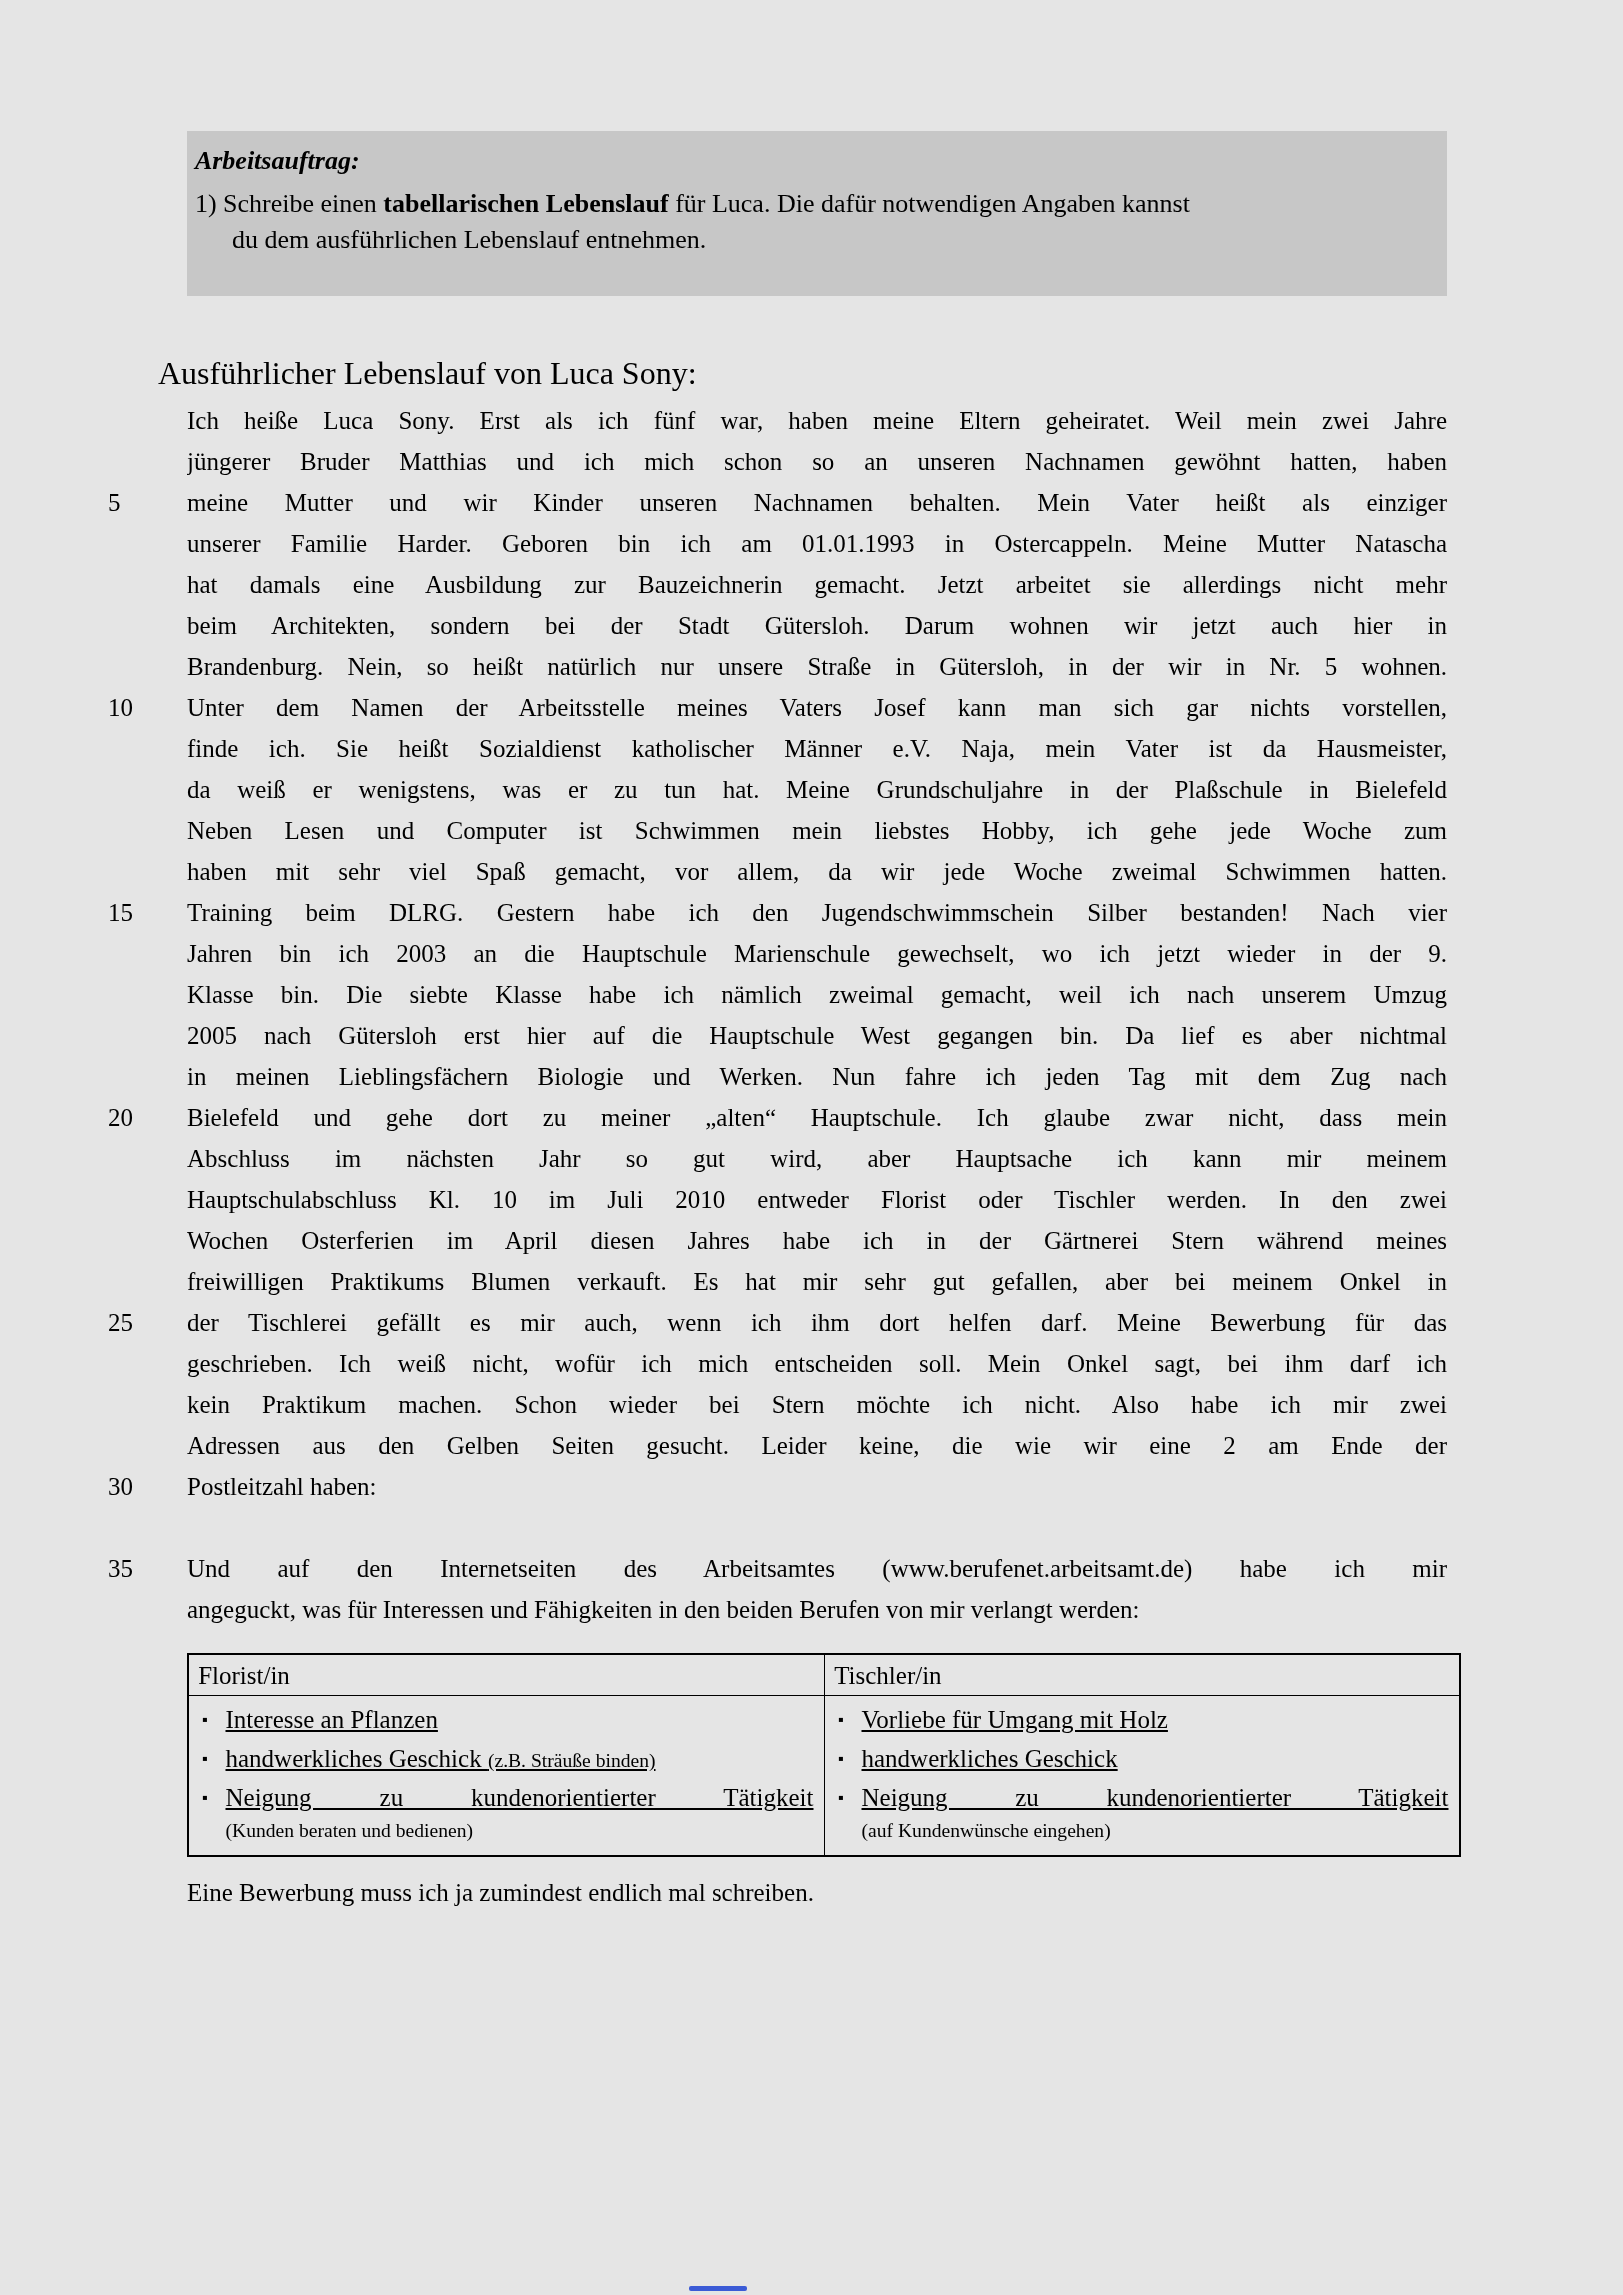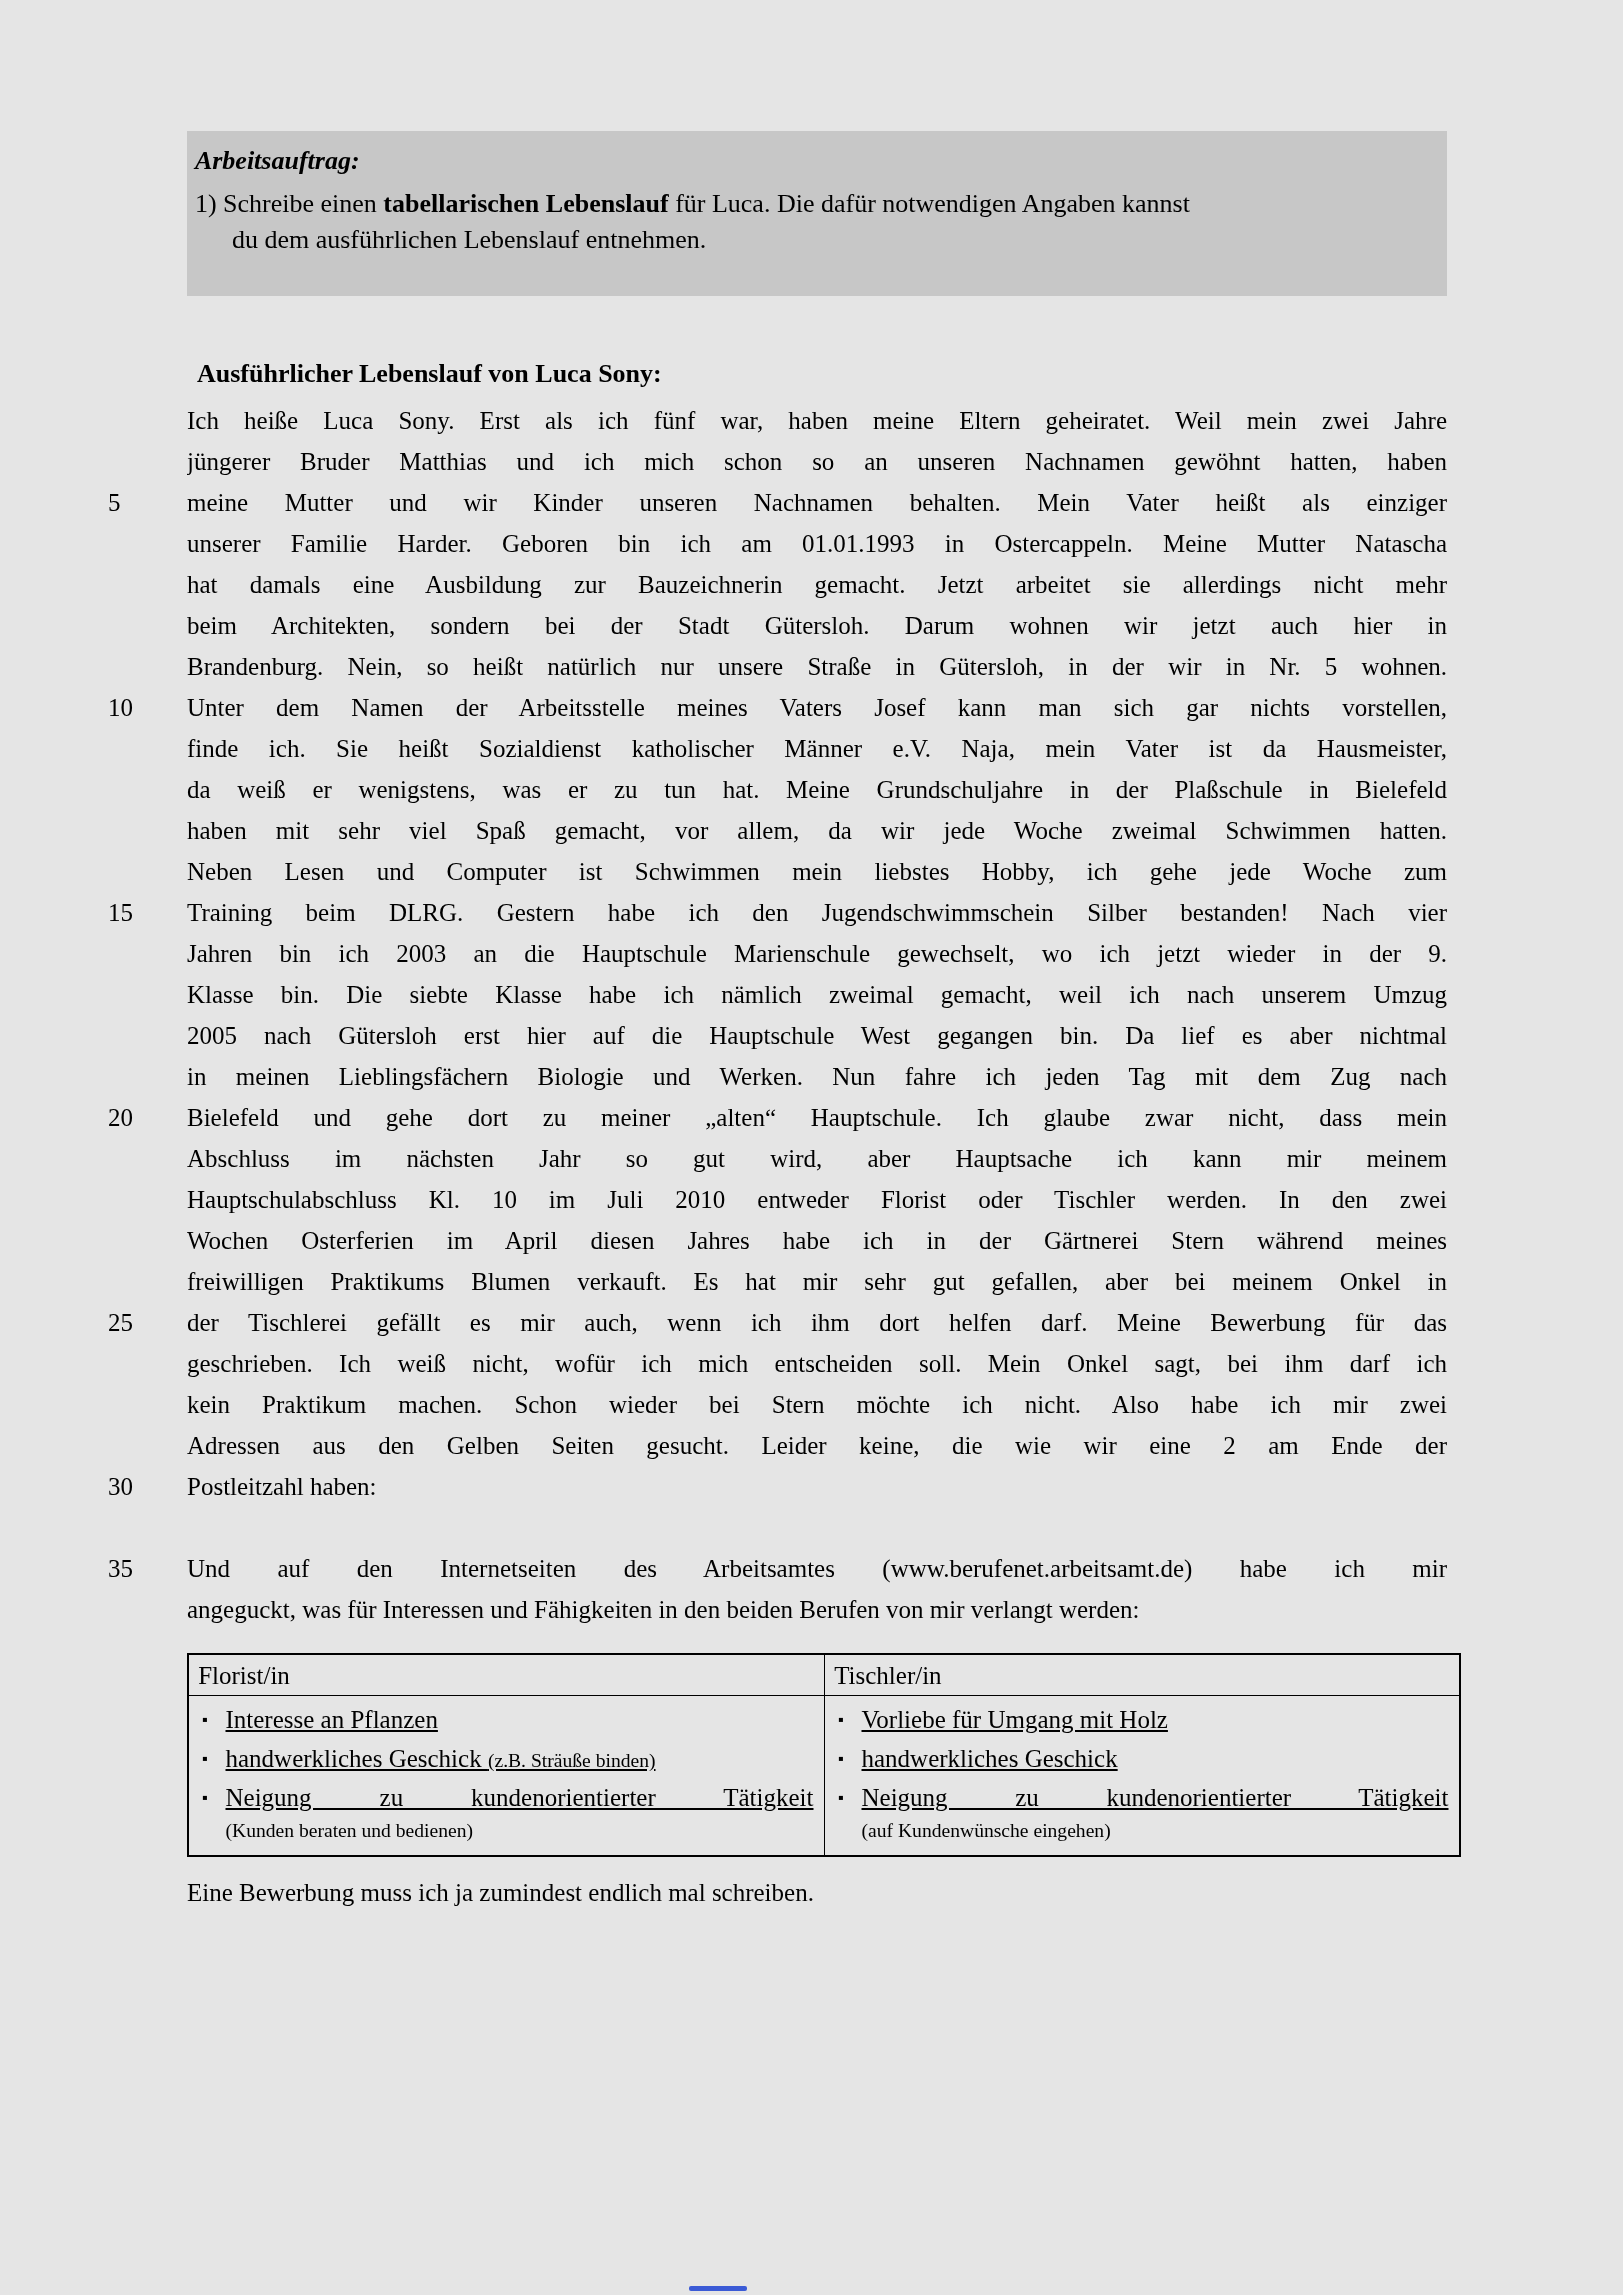--- a/index.html
+++ b/index.html
@@ -22,21 +22,21 @@
   .task-box {
     margin-left: 79px; margin-top: 131px; width: 1260px;
     background: var(--task-bg);
     padding: 11.8px 17px 38px 7.9px;
   }
   .task-title { font-size: 26px; line-height: 35px; font-weight: bold; font-style: italic; margin-bottom: 7.9px; }
   .task-line { font-size: 26px; line-height: 36px; }
   .task-line2 { padding-left: 37px; }
 
   
-  .essay-heading { margin-left: 89px; margin-top: 60px; font-size: 26px; line-height: 35px; font-weight: bold; }
+  .essay-heading { margin-left: 50px; margin-top: 60px; font-size: 32px; line-height: 35px; font-weight: normal; }
   .essay-body { margin-top: 9.2px; }
   .line-row { display: flex; height: 41px; }
   .gutter { flex: 0 0 79px; font-size: 25px; line-height: 41px; }
   .line-text {
     flex: 1; font-size: 25px; line-height: 41px;
     text-align: justify; text-align-last: justify;
     overflow: hidden; white-space: normal;
   }
   .line-row.no-justify .line-text { text-align-last: left; }
 
@@ -120,25 +120,25 @@
         <div class="line-row">
         <span class="gutter"></span>
         <span class="line-text">finde ich. Sie heißt Sozialdienst katholischer Männer e.V. Naja, mein Vater ist da Hausmeister,</span>
       </div>
         <div class="line-row">
         <span class="gutter"></span>
         <span class="line-text">da weiß er wenigstens, was er zu tun hat. Meine Grundschuljahre in der Plaßschule in Bielefeld</span>
       </div>
         <div class="line-row">
         <span class="gutter"></span>
+        <span class="line-text">Neben Lesen und Computer ist Schwimmen mein liebstes Hobby, ich gehe jede Woche zum</span>
+      </div>
+        <div class="line-row">
+        <span class="gutter"></span>
         <span class="line-text">haben mit sehr viel Spaß gemacht, vor allem, da wir jede Woche zweimal Schwimmen hatten.</span>
-      </div>
-        <div class="line-row">
-        <span class="gutter"></span>
-        <span class="line-text">Neben Lesen und Computer ist Schwimmen mein liebstes Hobby, ich gehe jede Woche zum</span>
       </div>
         <div class="line-row">
         <span class="gutter">15</span>
         <span class="line-text">Training beim DLRG. Gestern habe ich den Jugendschwimmschein Silber bestanden! Nach vier</span>
       </div>
         <div class="line-row">
         <span class="gutter"></span>
         <span class="line-text">Jahren bin ich 2003 an die Hauptschule Marienschule gewechselt, wo ich jetzt wieder in der 9.</span>
       </div>
         <div class="line-row">

